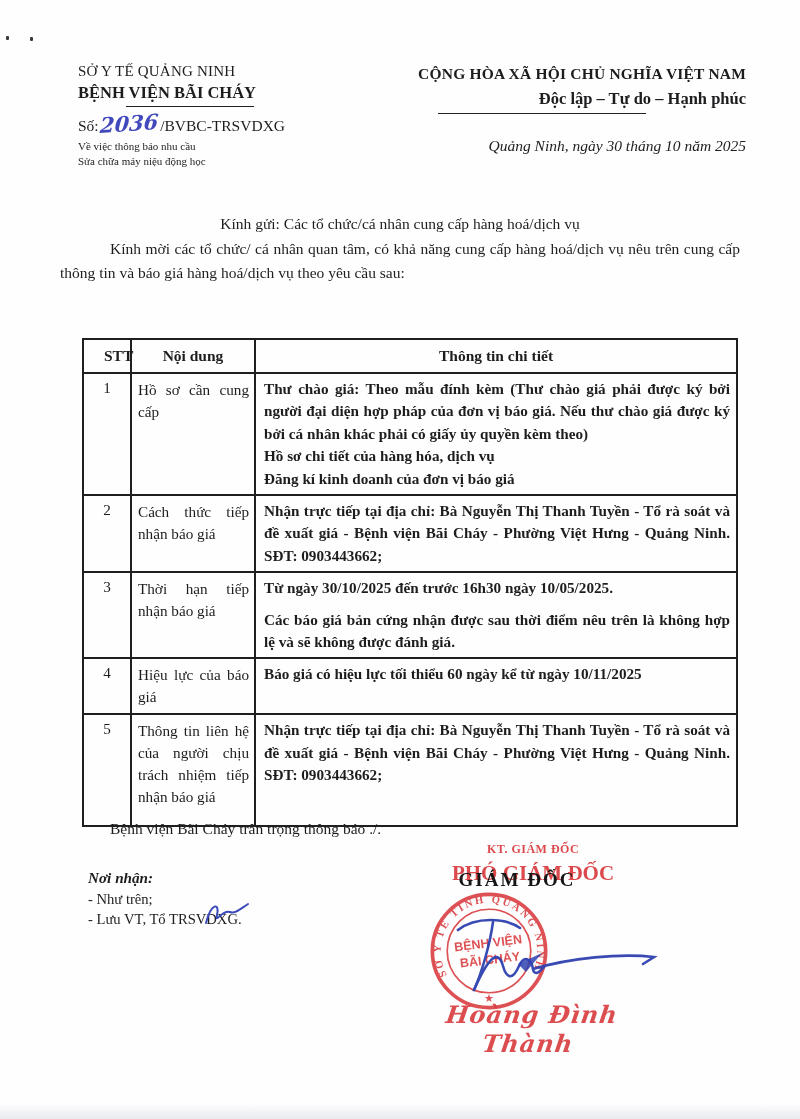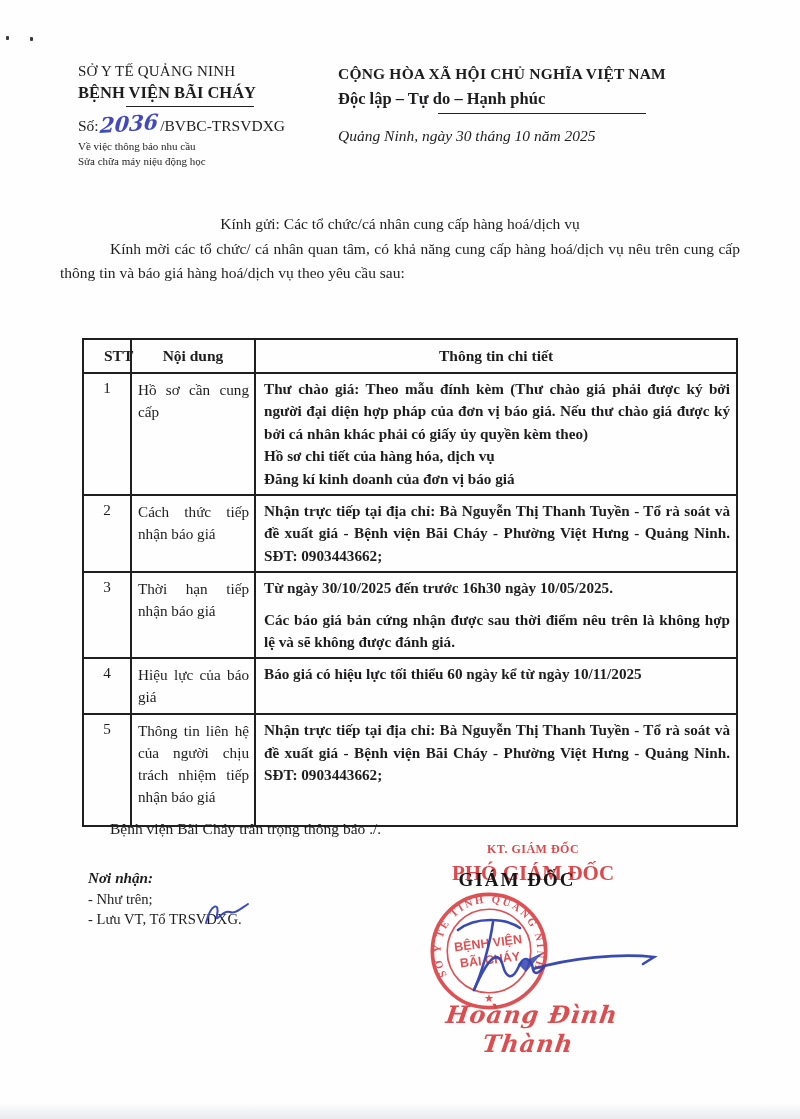--- a/index.html
+++ b/index.html
@@ -24,25 +24,25 @@
   .org-name { font-size:16.5px; font-weight:bold; margin-top:2px; }
   .org-rule { width:128px; height:0; border-bottom:1.8px solid #222; margin:3px auto 4px auto; }
   .doc-number { font-size:15.5px; white-space:nowrap; }
   .hand-number {
     display:inline-block; color:#4149bd; font-size:21px; font-style:italic;
     font-family:"DejaVu Serif",serif; transform:rotate(-4deg) skewX(-8deg);
     margin:0 2px 0 1px; font-weight:bold;
   }
   .subject { font-size:11px; margin-top:2px; }
 
-  .hdr-right { position:absolute; left:338px; top:64px; width:408px; text-align:left; line-height:1.3; }
+  .hdr-right { position:absolute; left:338px; top:64px; width:408px; text-align:right; line-height:1.3; }
   .motto { font-size:15.5px; font-weight:bold; letter-spacing:.2px; }
   .slogan { font-size:16.5px; font-weight:bold; margin-top:4px; }
   .slogan-rule { width:208px; height:0; border-bottom:1.8px solid #222; margin:3px auto 8px auto; }
-  .dateline { font-size:15.5px; font-style:italic; margin-top:12px; }
+  .dateline { font-size:15.5px; font-style:italic; margin-top:22px; }
 
   
   .body-text { position:absolute; left:60px; top:212px; width:680px; font-size:15.5px; line-height:24.6px; }
   .salutation { text-align:center; }
   .para { text-align:justify; text-indent:50px; }
 
   
   .quote-table {
     position:absolute; left:82px; top:338px; width:656px;
     border-collapse:collapse; table-layout:fixed; font-size:15.2px;

